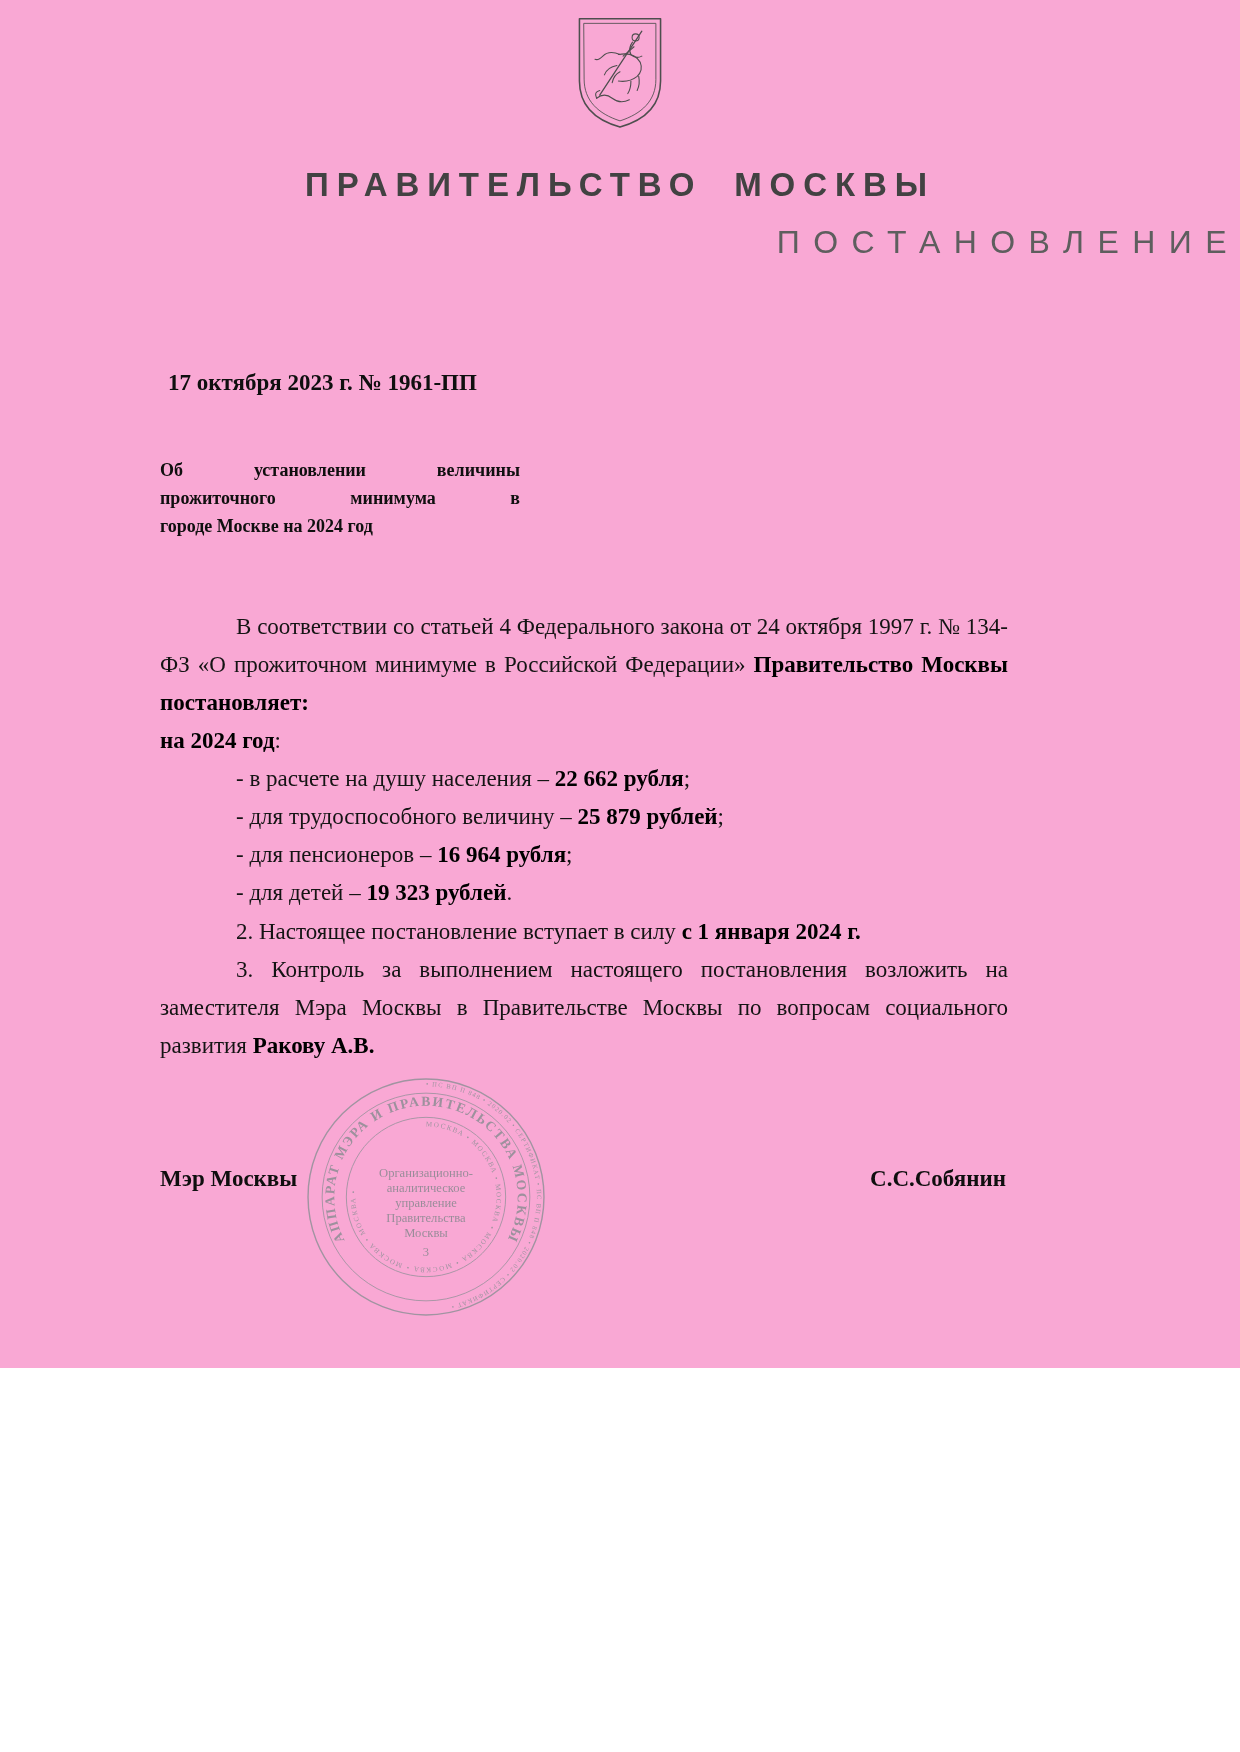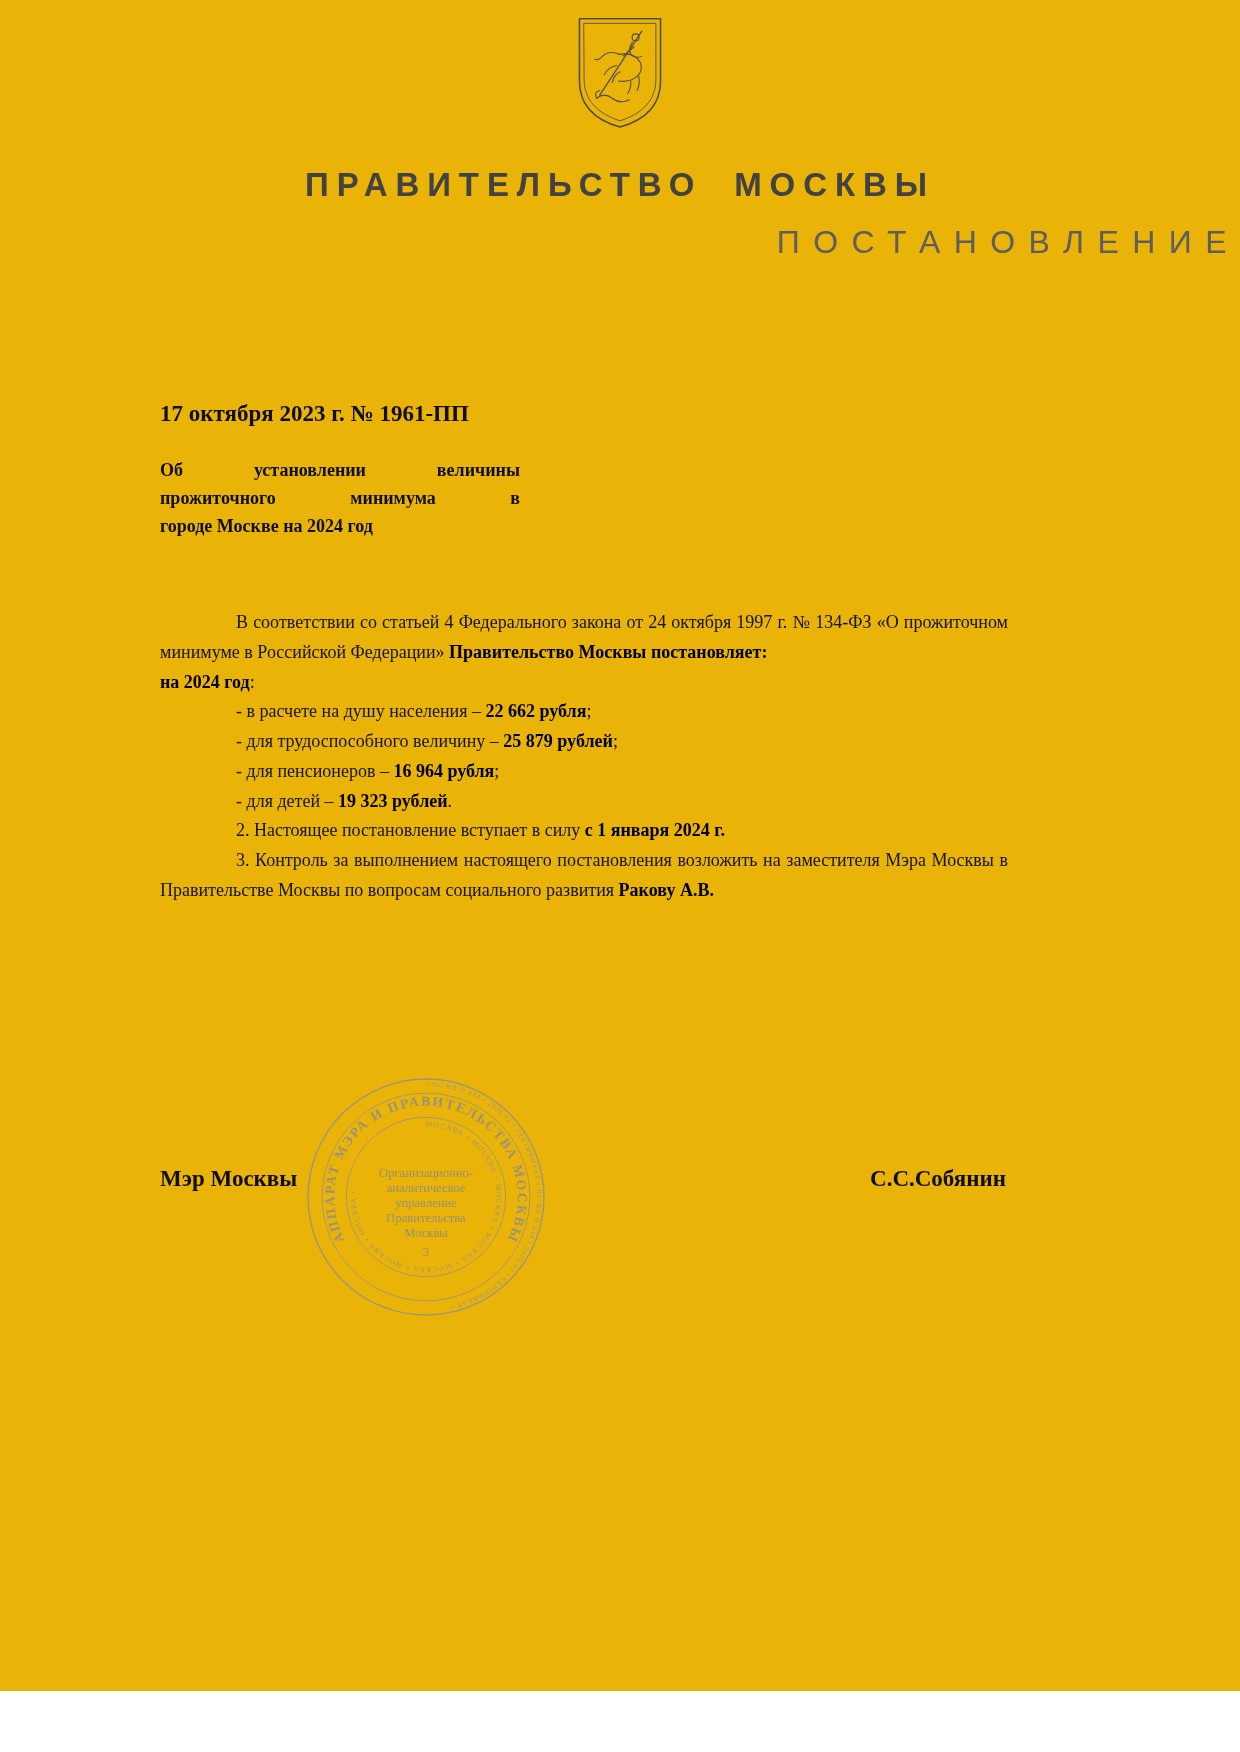--- a/index.html
+++ b/index.html
@@ -1,20 +1,20 @@
 <!DOCTYPE html>
 <html><head>
 <meta charset="utf-8">
 <style>
   * { margin:0; padding:0; box-sizing:border-box; }
   html,body { background:#ffffff; }
   .page {
     position:relative;
-    width:1240px; height:1691px;
-    background:#eab308;
+    width:1240px; height:1368px;
+    background:#f9a8d4;
     font-family:"Liberation Serif", serif;
     color:#161616;
     overflow:hidden;
   }
   .emblem {
     position:absolute; top:14px; left:50%; transform:translateX(-50%);
   }
   .org-name {
     position:absolute; top:166px; left:0; width:100%;
     text-align:center;
@@ -25,32 +25,32 @@
   }
   .doc-type {
     position:absolute; top:224px; left:0; width:100%;
     text-align:right;
     font-family:"Liberation Sans", sans-serif;
     font-size:32px; font-weight:400;
     letter-spacing:0.42em;
     color:#5e5e5e; white-space:nowrap;
   }
   .date-line {
-    position:absolute; top:370px; left:160px;
-    font-size:23px; font-weight:bold; color:#0f0f0f;margin-top:31px;
+    position:absolute; top:370px; left:168px;
+    font-size:23px; font-weight:bold; color:#0f0f0f;
   }
   .subject {
     position:absolute; top:456px; left:160px; width:360px;
     font-size:18px; font-weight:bold; line-height:1.56; color:#0f0f0f;
   }
   .subject-line { text-align:justify; text-align-last:justify; }
   .subject-line:last-child { text-align-last:left; }
   .body-text {
     position:absolute; top:608px; left:160px; width:848px;
-    font-size:18px; line-height:1.655; text-align:justify; color:#141414;
+    font-size:23px; line-height:1.655; text-align:justify; color:#141414;
   }
   .body-text p { margin:0; text-indent:76px; }
   .body-text p.no-indent { text-indent:0; }
   .body-text p.stretch { text-align:justify; text-align-last:justify; }
   .body-text b { color:#000; }
   .sign-row {
     position:absolute; top:1166px; left:160px; width:846px;
     display:flex; justify-content:space-between; align-items:center;
     font-size:23px; font-weight:bold; color:#0f0f0f;
   }

